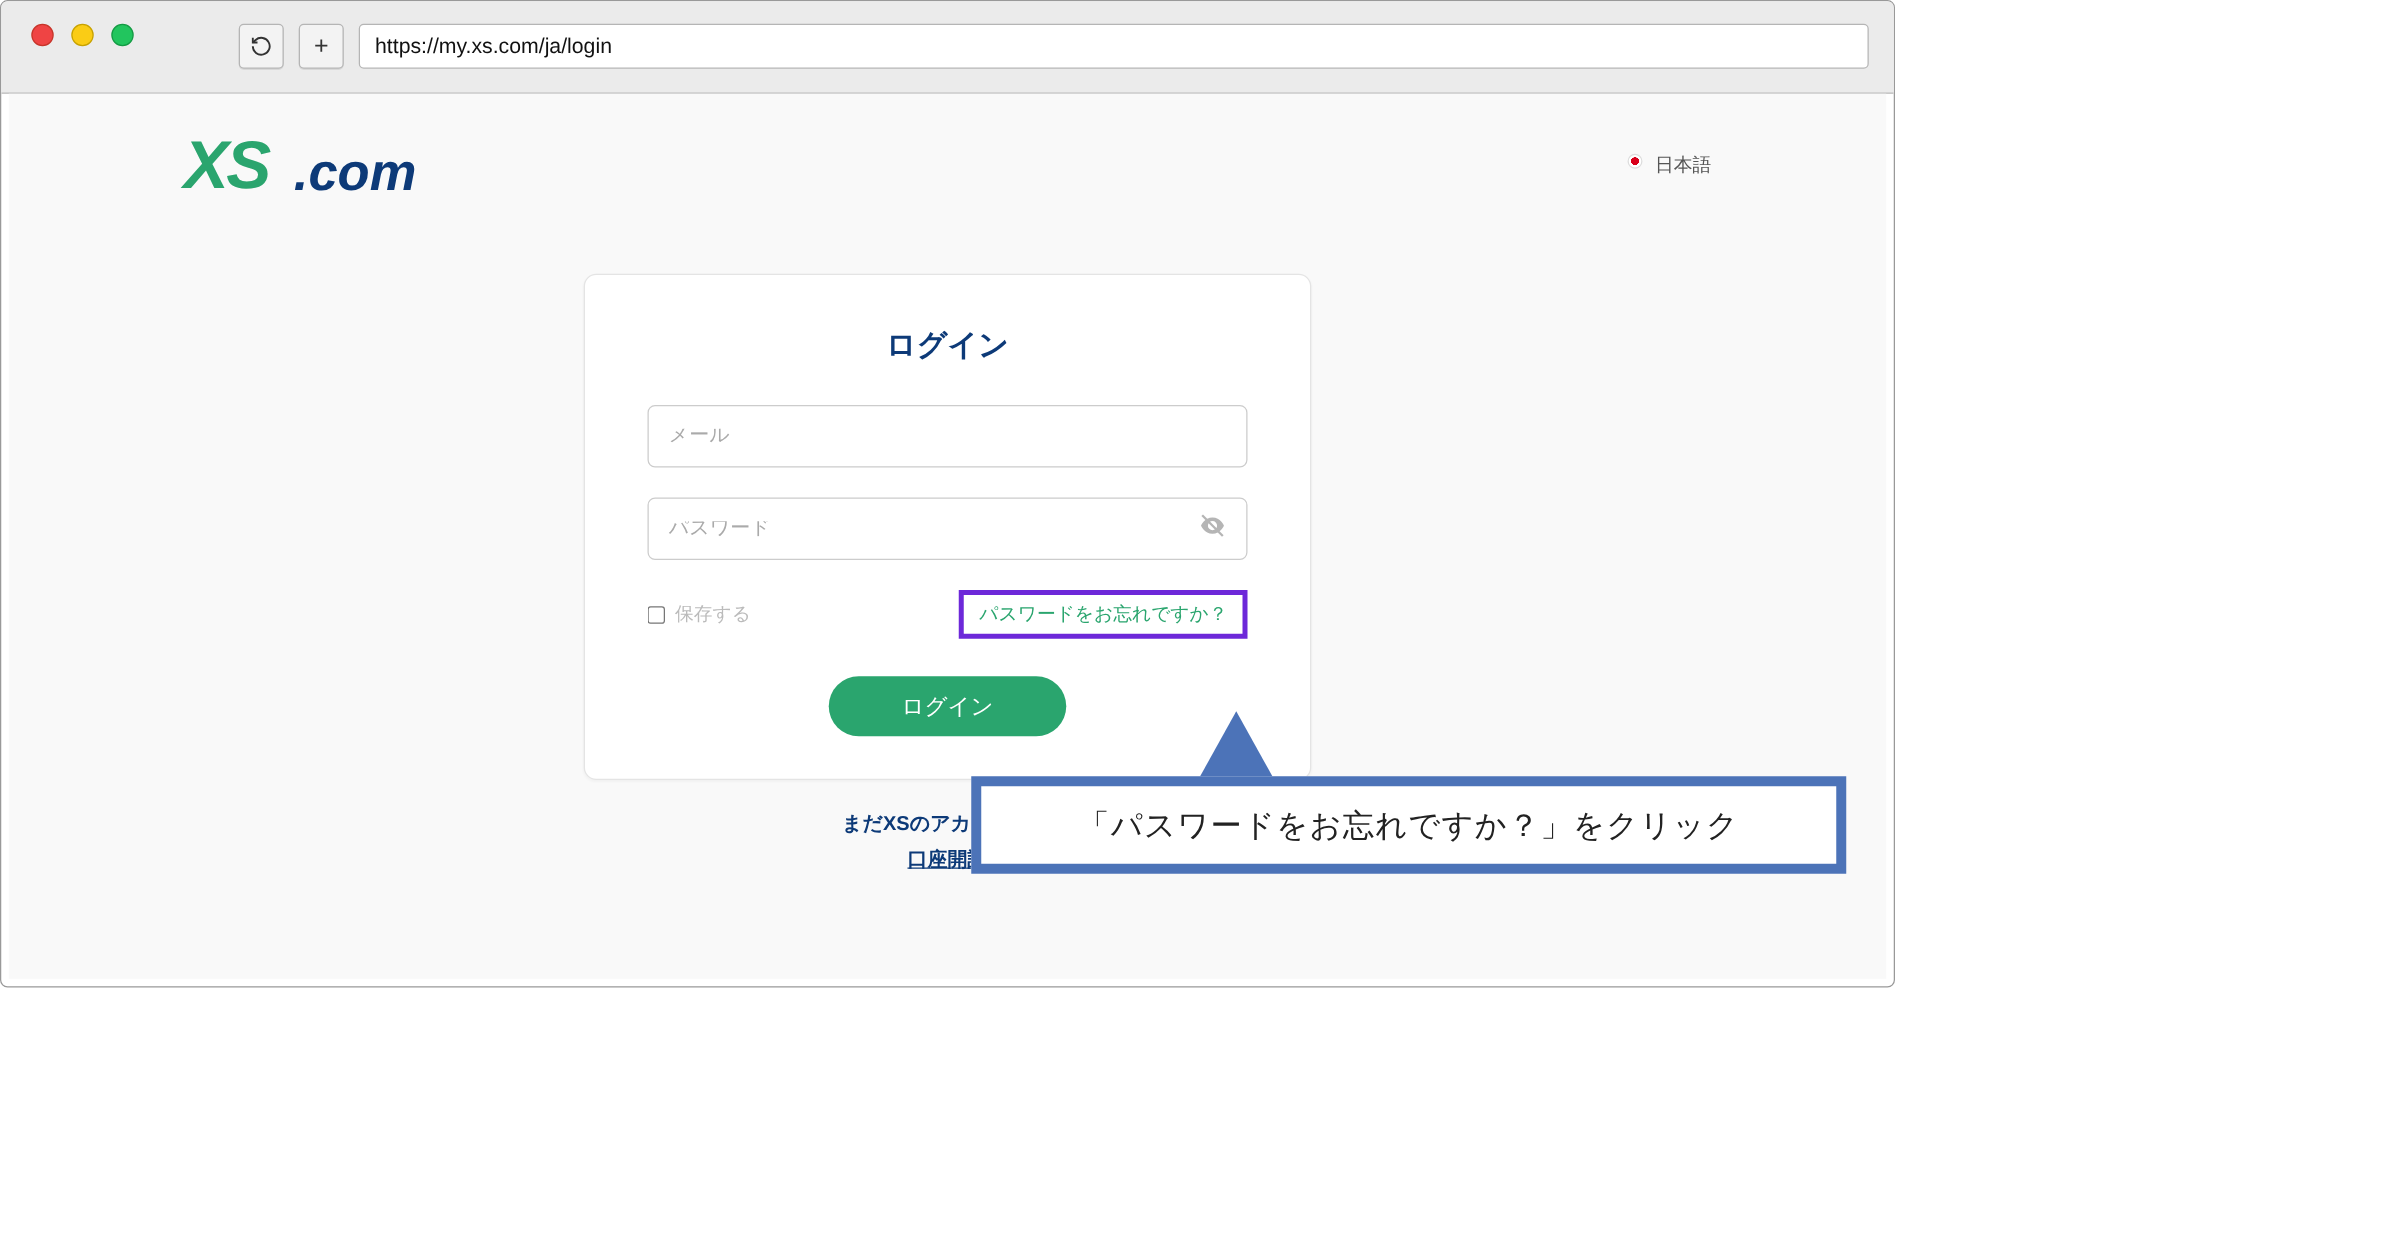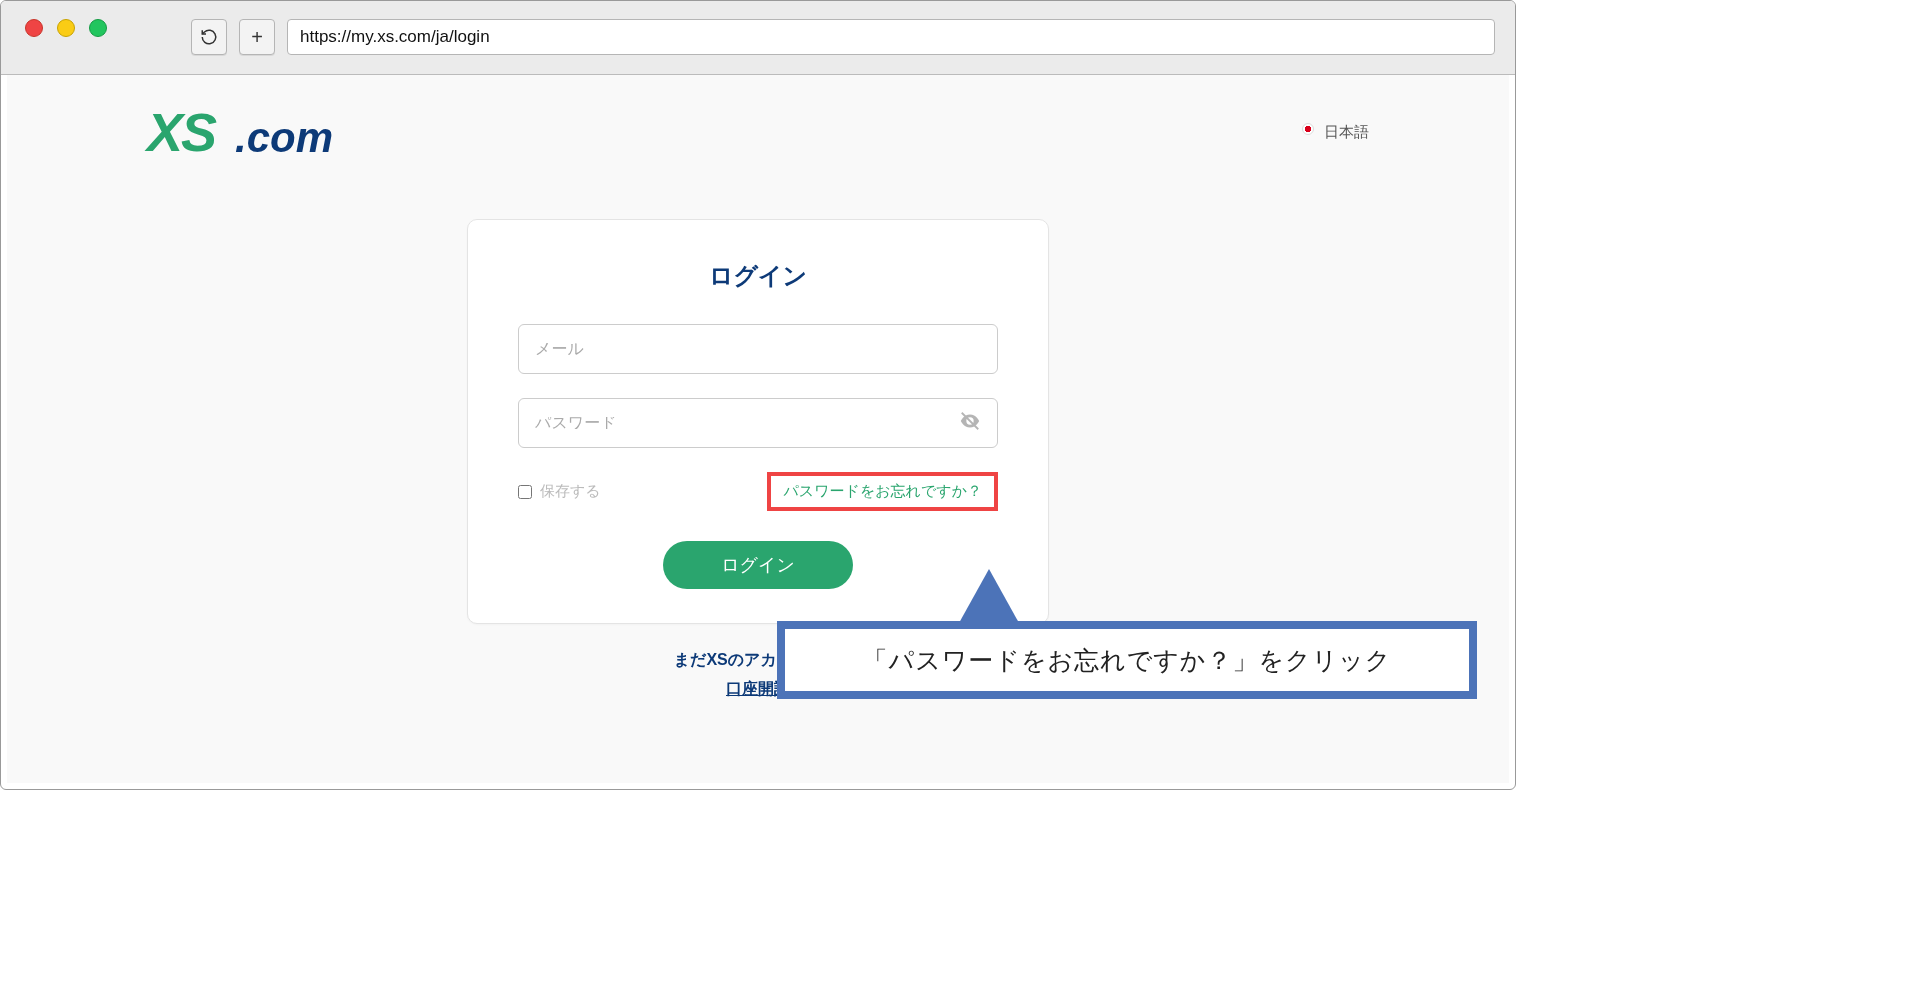--- a/index.html
+++ b/index.html
@@ -149,21 +149,21 @@
     display: flex; justify-content: space-between; align-items: center;
     margin-bottom: 30px;
     position: relative;
   }
   .remember {
     display: flex; align-items: center; gap: 8px;
     color: #bbb; font-size: 15px;
   }
   .remember input { width: 14px; height: 14px; accent-color: #bbb; }
   .forgot-wrap {
-    border: 4px solid #ef4444;
+    border: 4px solid #6d28d9;
     padding: 6px 12px;
     background: #fff;
   }
   .forgot-link {
     color: #2aa56e; font-size: 15px;
     cursor: pointer;
   }
   .login-btn {
     display: block;
     margin: 0 auto;

